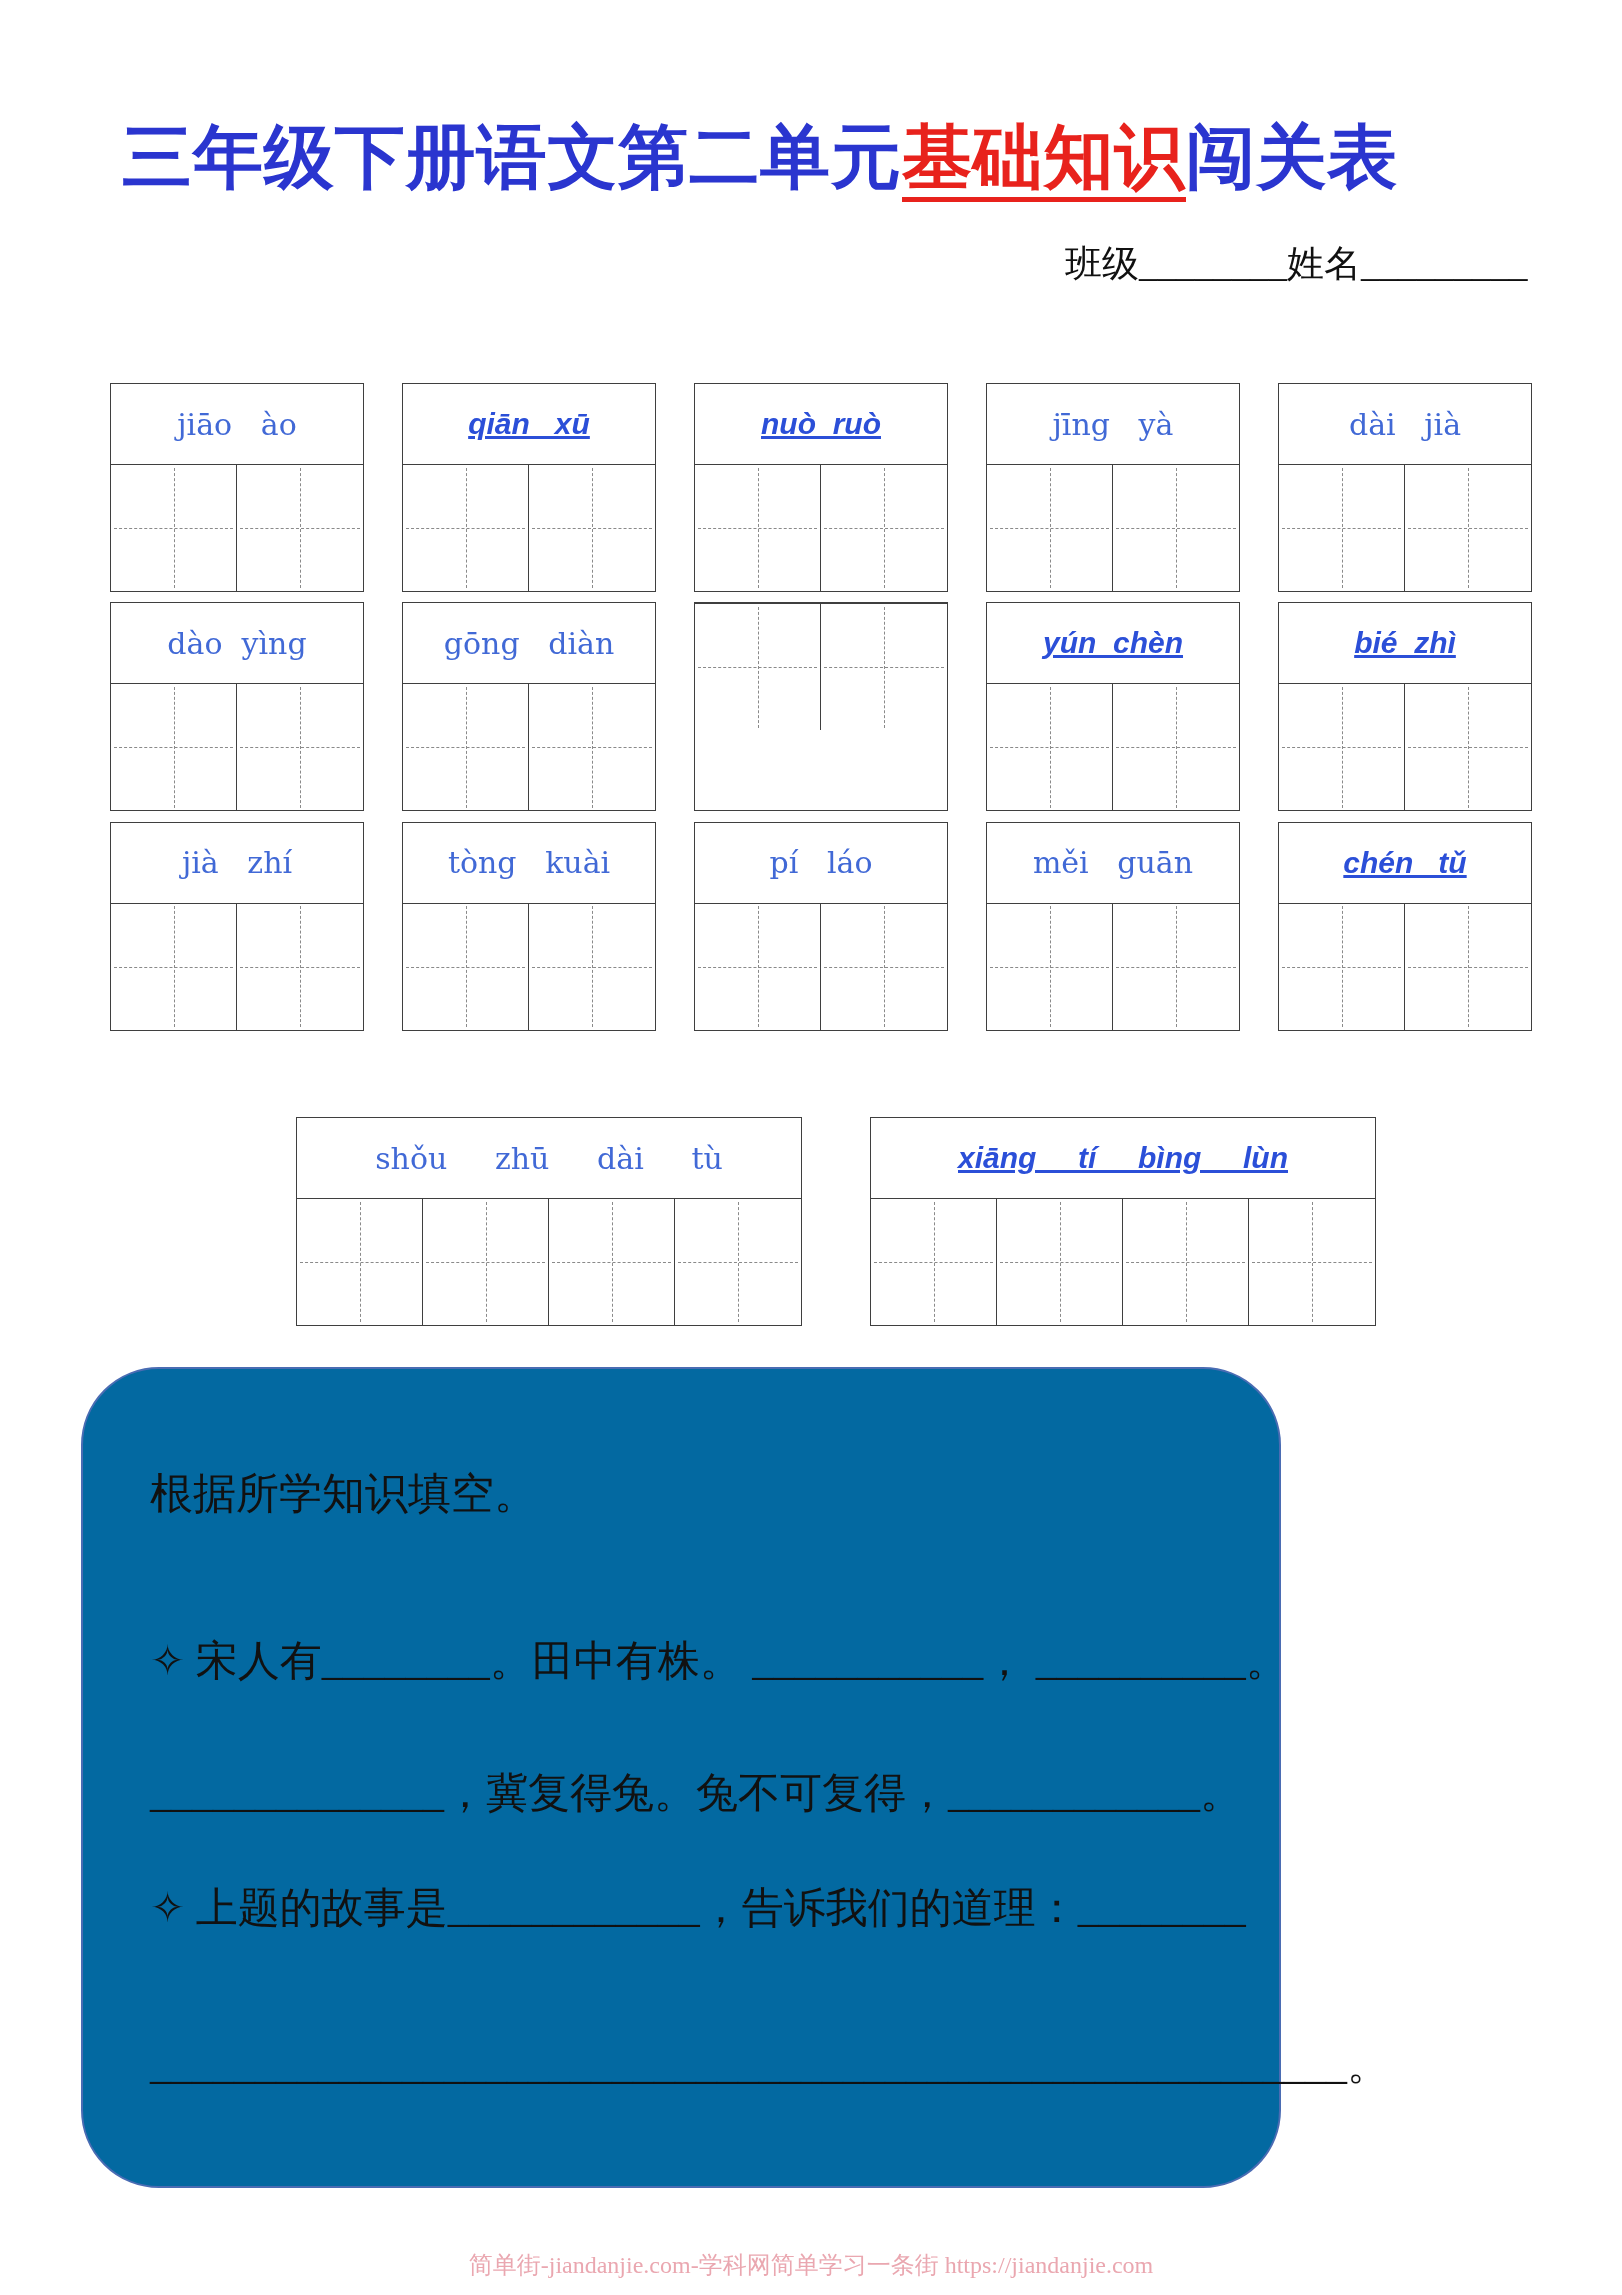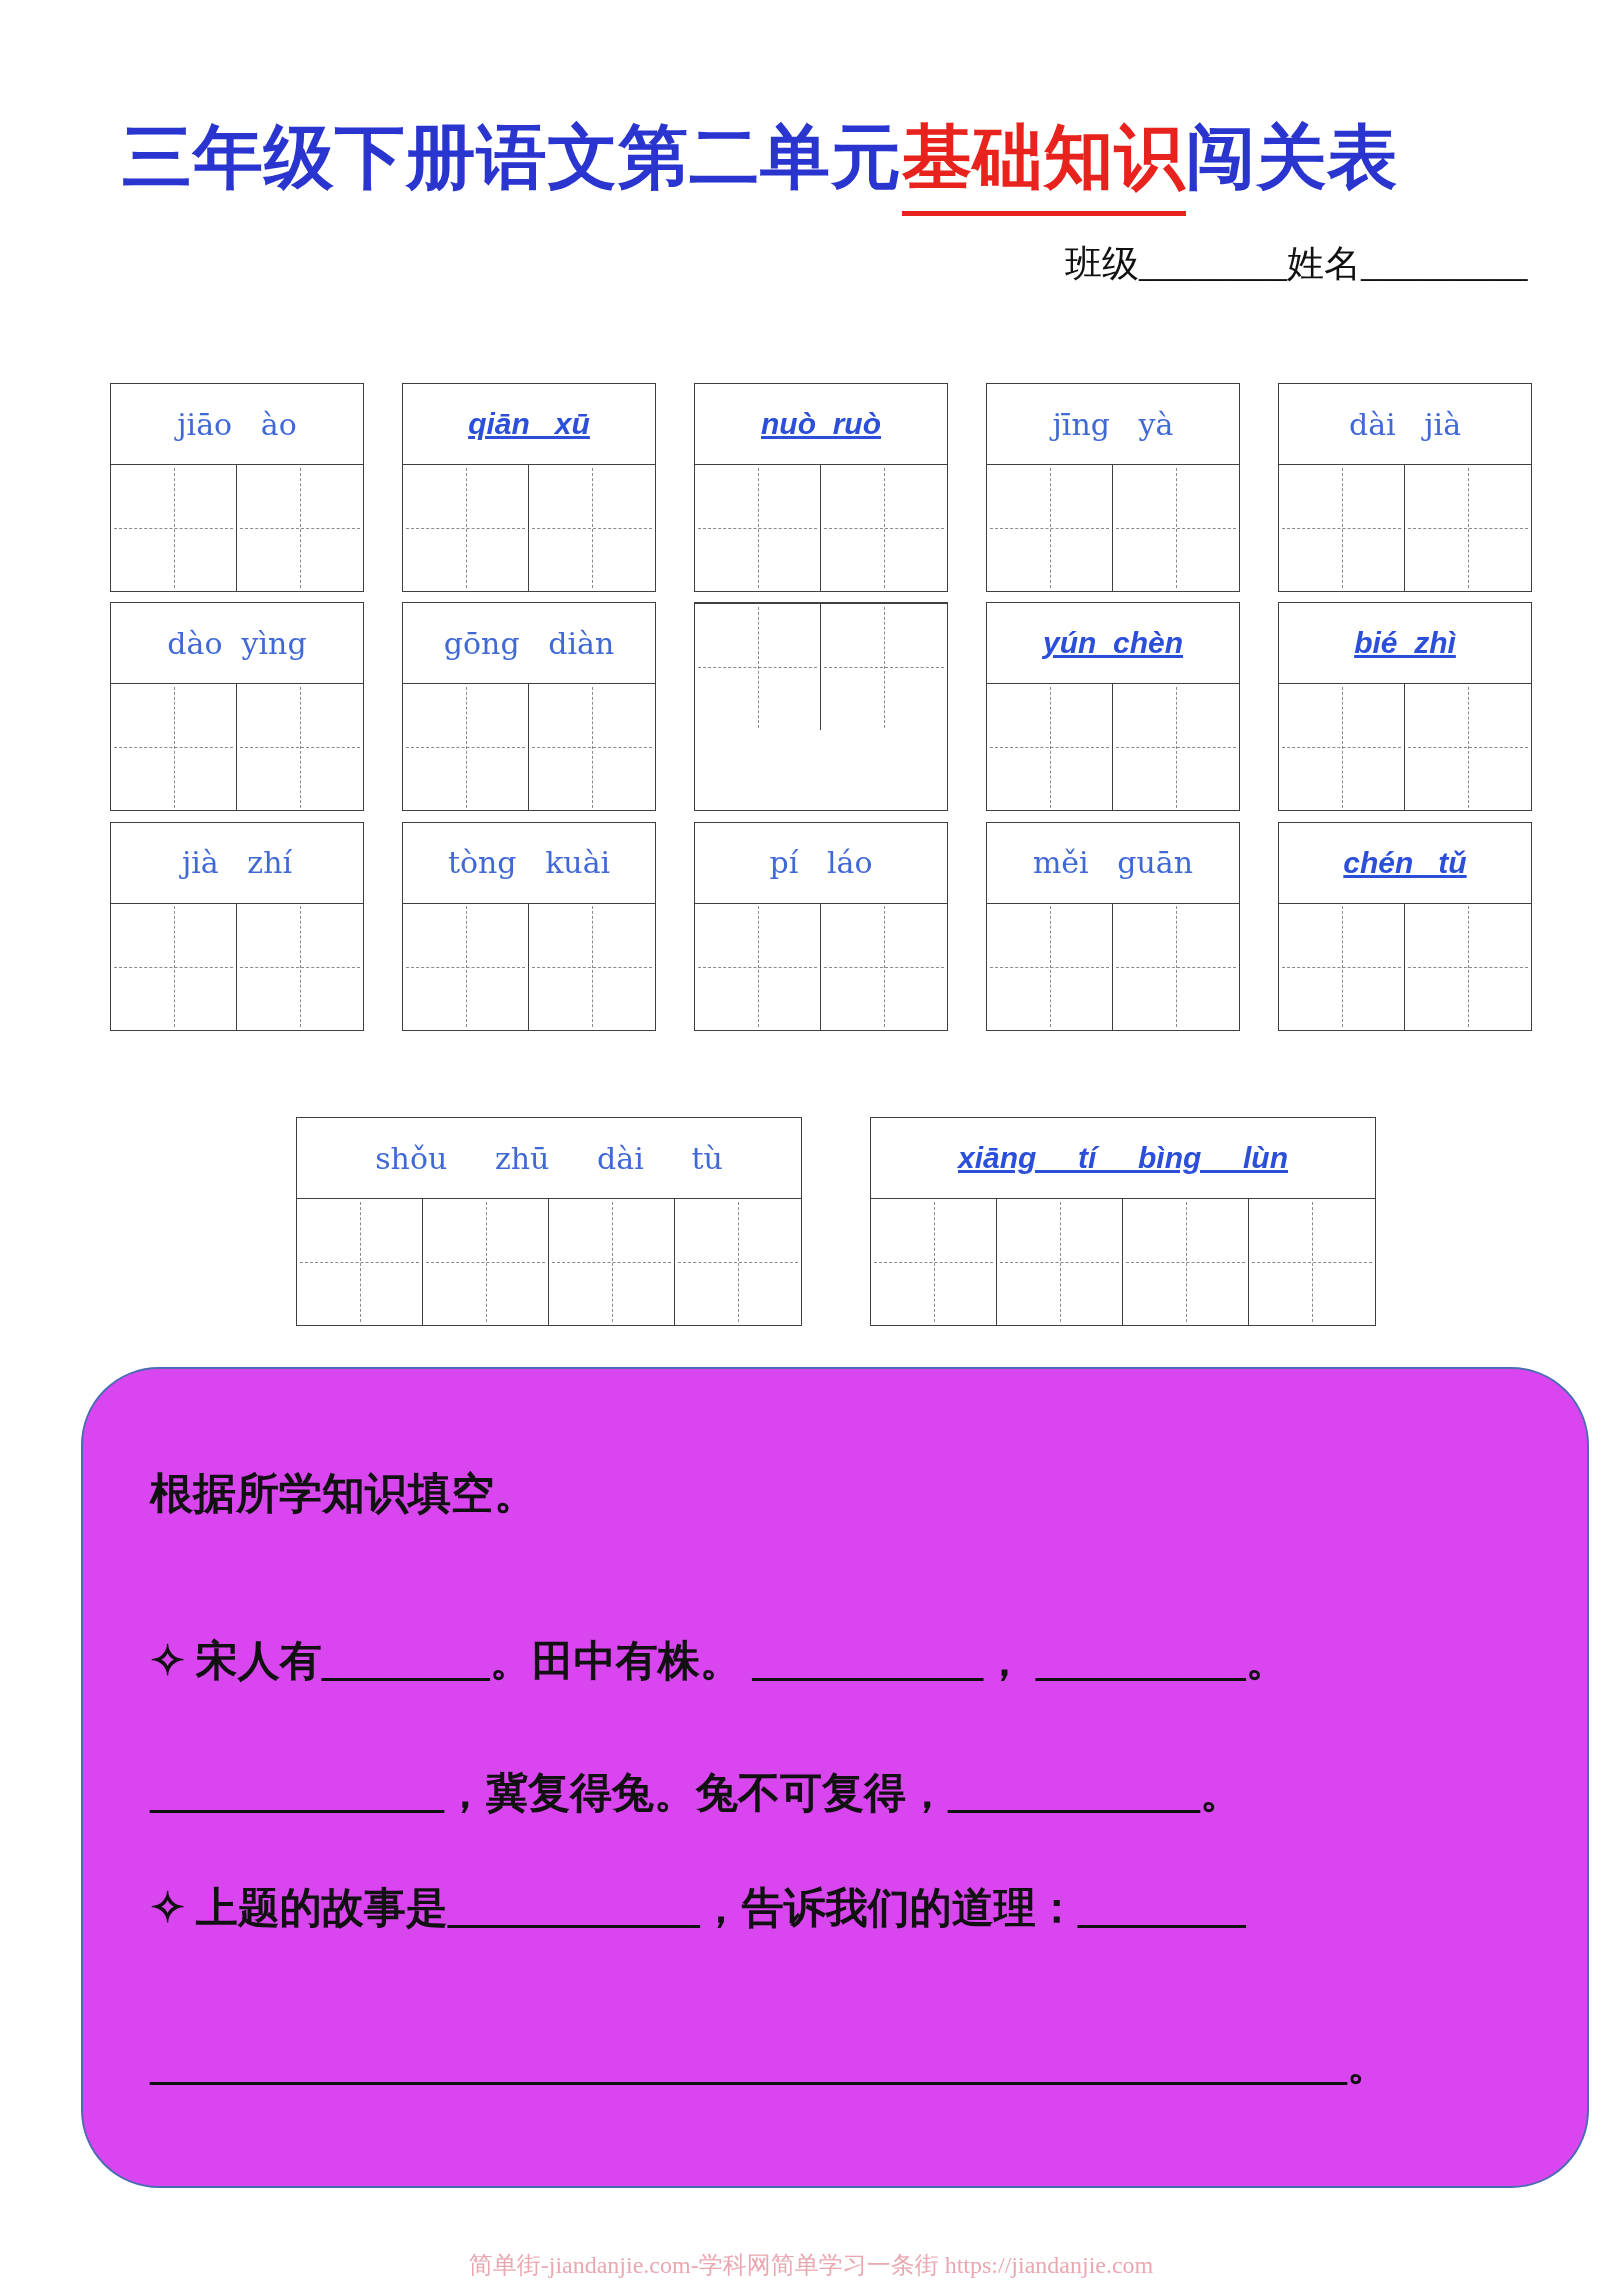--- a/index.html
+++ b/index.html
@@ -1,41 +1,41 @@
 <!DOCTYPE html>
 <html style="font-size:14px"><head>
 <meta charset="utf-8">
 <style>
   html,body{margin:0;padding:0;background:#fff;}
   .page{position:relative;width:1622px;height:2295px;background:#ffffff;overflow:hidden;
         font-family:"Liberation Serif",serif;}
   
   .title{position:absolute;top:111px;left:122px;margin:0;font-size:70px;font-weight:bold;
          color:#2a35cf;letter-spacing:0.9px;white-space:nowrap;}
-  .title .red{color:#e8221c;border-bottom:5.2px solid #e8221c;padding-bottom:15px;}
+  .title .red{color:#e8221c;border-bottom:5.2px solid #e8221c;padding-bottom:1px;}
   
   .header-fields{position:absolute;top:239px;left:1065px;font-size:37px;color:#111;white-space:nowrap;}
   
   .grid{position:absolute;top:383px;left:110px;display:flex;flex-direction:column;gap:10.4px;}
   .grid-row{display:flex;gap:38px;}
   .unit{border:1.7px solid #3f3f3f;background:#fff;box-sizing:content-box;}
   .unit-pinyin{height:80px;display:flex;align-items:center;justify-content:center;
                font-size:30px;color:#4169d6;white-space:pre;font-family:"DejaVu Serif",serif;text-align:center;}
   .unit-pinyin.bold{font-family:"Liberation Sans",sans-serif;font-weight:bold;font-style:italic;
                     color:#2b4fd8;font-size:30px;text-decoration:underline;}
   .unit-squares{display:flex;border-top:1.7px solid #3f3f3f;}
   .square{width:126px;height:126px;position:relative;box-sizing:border-box;border-right:1.7px solid #3f3f3f;}
   .square:last-child{border-right:none;}
   .square::before{content:"";position:absolute;left:2.6px;right:2.6px;top:50%;border-top:1.7px dashed #8a8a8a;}
   .square::after{content:"";position:absolute;top:2.6px;bottom:2.6px;left:50%;border-left:1.7px dashed #8a8a8a;}
   
   .wide-row{position:absolute;top:1117px;left:296px;display:flex;gap:68px;}
   
-  .fill-box{position:absolute;top:1367px;left:81px;width:1508px;height:821px;box-sizing:border-box;
-            border:2.6px solid #4a6cb3;border-radius:78px;background:#d946ef;font-weight:bold;}
+  .fill-box{position:absolute;top:1367px;left:81px;width:1200px;height:821px;box-sizing:border-box;
+            border:2.6px solid #4a6cb3;border-radius:78px;background:#0369a1;}
   .instruction{position:absolute;top:96px;left:67px;font-size:43px;color:#111;}
   .fill-line{position:absolute;left:67px;right:52px;font-size:42px;color:#111;white-space:nowrap;}
   .l1{top:232px;margin-top:32px;}
   .l2{top:396px;}
   .l3{top:511px;}
   .l4{top:668px;}
   
   .footer{position:absolute;top:2249px;left:0;width:100%;text-align:center;font-size:24px;}
   .footer a{color:#eaa7b0;text-decoration:none;}
 </style>

